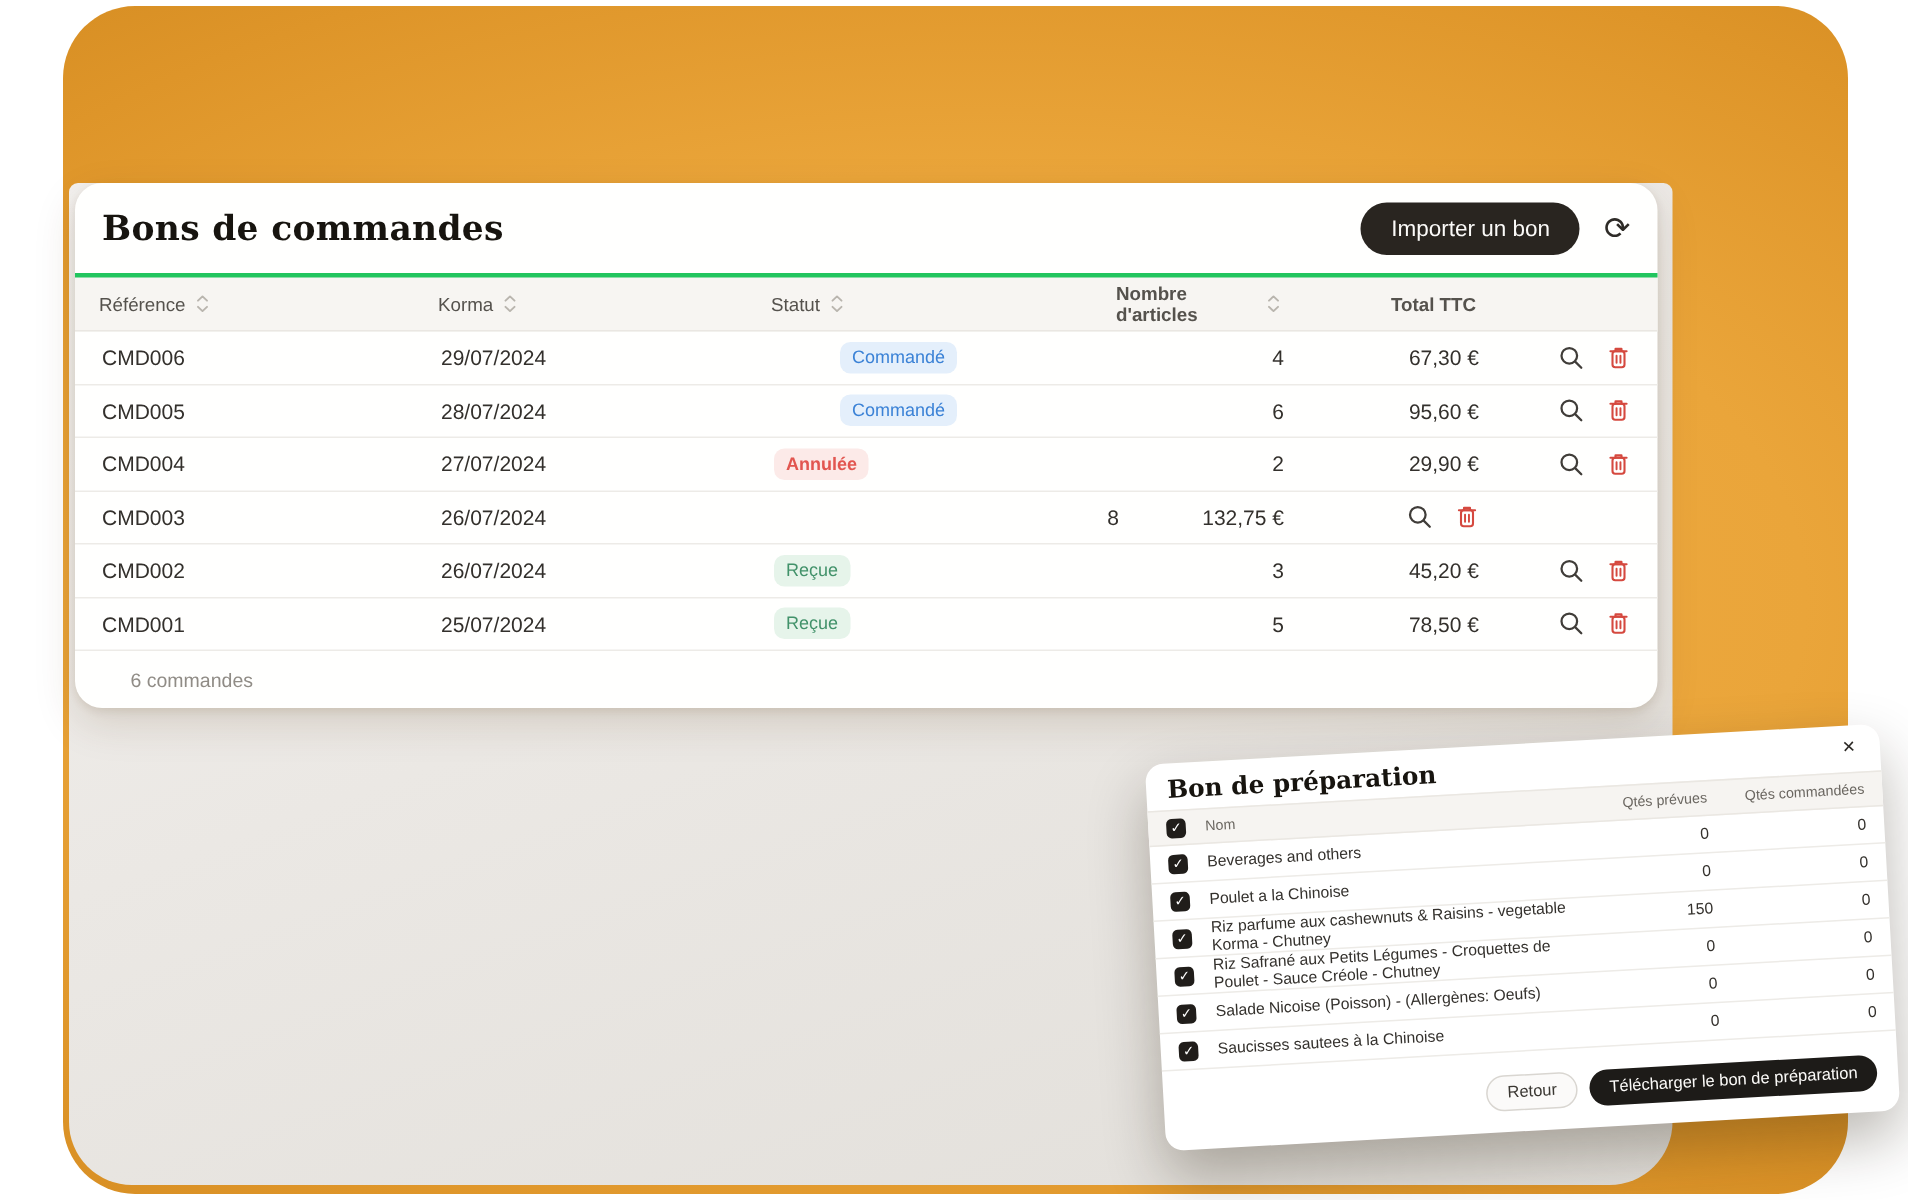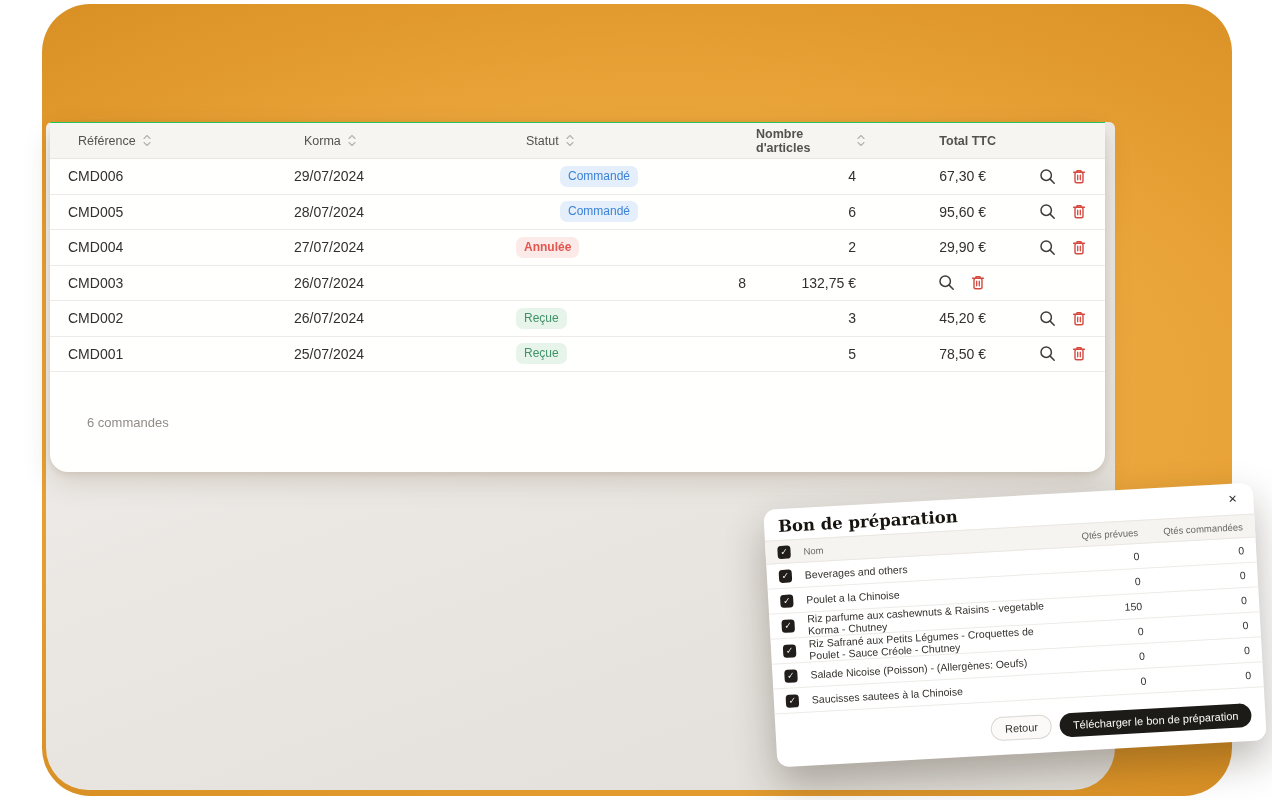--- a/index.html
+++ b/index.html
@@ -41,22 +41,22 @@
     background:#292520;color:#fbfaf8;border:none;cursor:pointer;
     font-family:"Liberation Sans",sans-serif;font-size:15px;
     padding:9px 20px;border-radius:22px;
   }
   .refresh-btn{
     font-size:21px;line-height:1;color:#2e2b27;cursor:pointer;user-select:none;
   }
   
   .tgrid{display:grid;grid-template-columns:226px 222px 230px 110px 130px 101px;align-items:center;}
   .thead{
-    background:#f7f5f2;border-top:1px solid #22c55e;border-bottom:1px solid #eae7e2;
-    height:35px;padding:0 28px;color:#55524d;font-size:12.5px;
+    background:#f7f5f2;border-top:3px solid #22c55e;border-bottom:1px solid #eae7e2;
+    height:35px;padding:0 16px;color:#55524d;font-size:12.5px;
   }
   .th{display:flex;align-items:center;gap:6px;}
   .th.num{justify-content:flex-end;font-weight:bold;}
   .sort-icon svg{display:block;}
   .trow{
     height:34.5px;padding:0 18px;border-bottom:1px solid #edebe7;
     font-size:14px;color:#33302c;
   }
   .cell.num{text-align:right;}
   .badge{
@@ -120,20 +120,27 @@
     padding:6px 13px;border-radius:13px;
   }
 </style>
 </head>
 <body>
 
 <div class="accent-bg"></div>
 <div class="gray-panel"></div>
 
 <div class="orders-card">
+  <div class="orders-header">
+    <div class="orders-title">Bons de commandes</div>
+    <div class="header-actions">
+      <button class="btn-dark">Importer un bon</button>
+      <span class="refresh-btn">⟳</span>
+    </div>
+  </div>
 
   <div class="tgrid thead">
     <div class="th">
       <span>Référence</span>
       <span class="sort-icon">
           <svg width="10" height="13" viewBox="0 0 10 13">
             <path d="M2 4.4 L5 1.6 L8 4.4" fill="none" stroke="#b9b5ae" stroke-width="1.3" stroke-linecap="round" stroke-linejoin="round"></path>
             <path d="M2 8.6 L5 11.4 L8 8.6" fill="none" stroke="#b9b5ae" stroke-width="1.3" stroke-linecap="round" stroke-linejoin="round"></path>
           </svg>
         </span>

